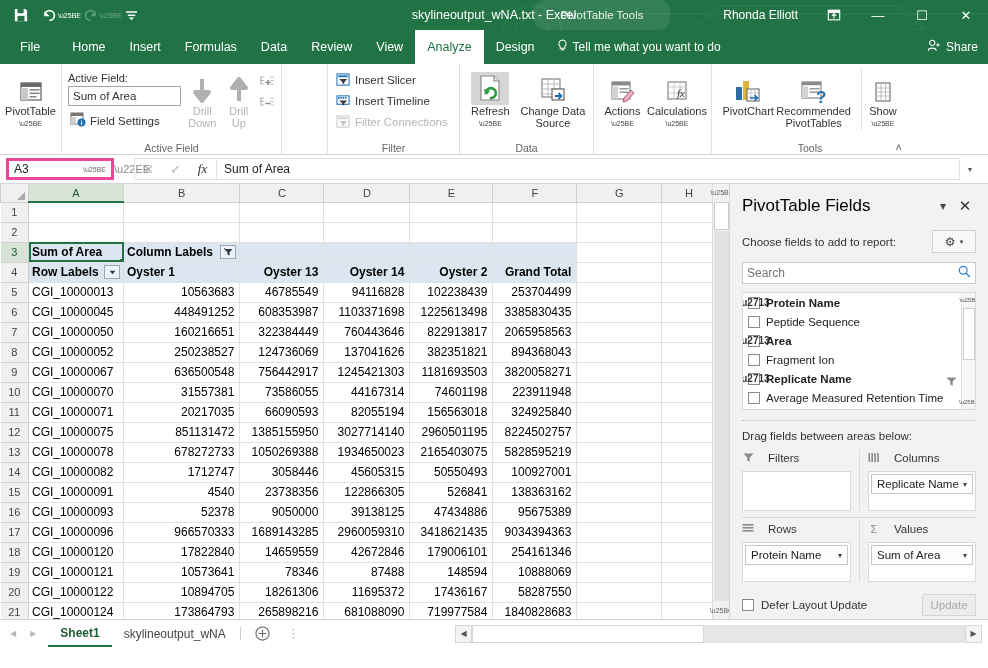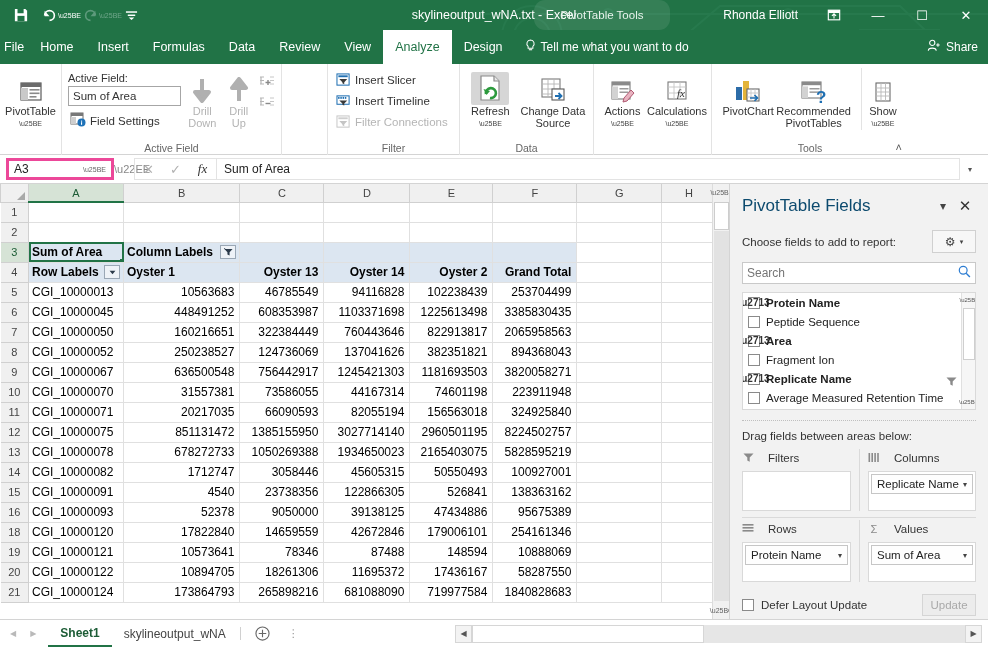--- a/index.html
+++ b/index.html
@@ -61,21 +61,21 @@
     height: 34px;
     background: #217346;
     display: flex; align-items: stretch;
   }
   .rtab {
     display: flex; align-items: center;
     padding: 0 12px;
     font-size: 12.5px; color: #ffffff;
     height: 34px;
   }
-  .rtab.file { padding: 0 4px; }
+  .rtab.file { padding: 0 20px; }
   .rtab.active { background: #ffffff; color: #217346; font-weight: normal; }
   .rtab.ctx { }
   .tellme {
     display:flex; align-items:center; gap:5px;
     margin-left: 10px; font-size: 12px; color: #ffffff;
   }
   .bulb { font-size: 12px; }
   .share {
     position: absolute; right: 10px; top: 0; height: 34px;
     display: flex; align-items: center; gap: 5px;
@@ -238,21 +238,21 @@
 
   
   .pane {
     position: relative;
     width: 259px; height: 435px;
     background: #f2f2f2;
     border-left: 1px solid #d4d4d4;
     padding: 0 12px;
   }
   .pane-head { display:flex; align-items:center; height: 44px; }
-  .pane-title { font-size: 17px; color: #0c4a6e; flex: 1; }
+  .pane-title { font-size: 17px; color: #000000; flex: 1; }
   .pane-ic { width: 22px; height: 22px; display:flex; align-items:center; justify-content:center; color:#444; font-size:12px; }
   .pane-ic.x { font-size: 15px; color:#333; }
   .choose-row { display:flex; align-items:center; justify-content:space-between; margin-top:2px; }
   .choose-lbl { font-size: 11.5px; color: #333; }
   .gear-btn {
     width: 44px; height: 23px; border:1px solid #d0d0d0; background:#f7f7f7;
     display:flex; align-items:center; justify-content:center; gap:4px;
     font-size: 12px; color:#444;
   }
   .gear-btn .cv { font-size: 7px; }
@@ -913,20 +913,31 @@
           <td class="cell label">CGI_10000093</td>
           <td class="cell num">52378</td>
           <td class="cell num">9050000</td>
           <td class="cell num">39138125</td>
           <td class="cell num">47434886</td>
           <td class="cell num">95675389</td>
           <td class="cell"></td>
           <td class="cell"></td>
         </tr>
         <tr>
+          <td class="rowhdr">17</td>
+          <td class="cell label">CGI_10000096</td>
+          <td class="cell num">966570333</td>
+          <td class="cell num">1689143285</td>
+          <td class="cell num">2960059310</td>
+          <td class="cell num">3418621435</td>
+          <td class="cell num">9034394363</td>
+          <td class="cell"></td>
+          <td class="cell"></td>
+        </tr>
+        <tr>
           <td class="rowhdr">18</td>
           <td class="cell label">CGI_10000120</td>
           <td class="cell num">17822840</td>
           <td class="cell num">14659559</td>
           <td class="cell num">42672846</td>
           <td class="cell num">179006101</td>
           <td class="cell num">254161346</td>
           <td class="cell"></td>
           <td class="cell"></td>
         </tr>

